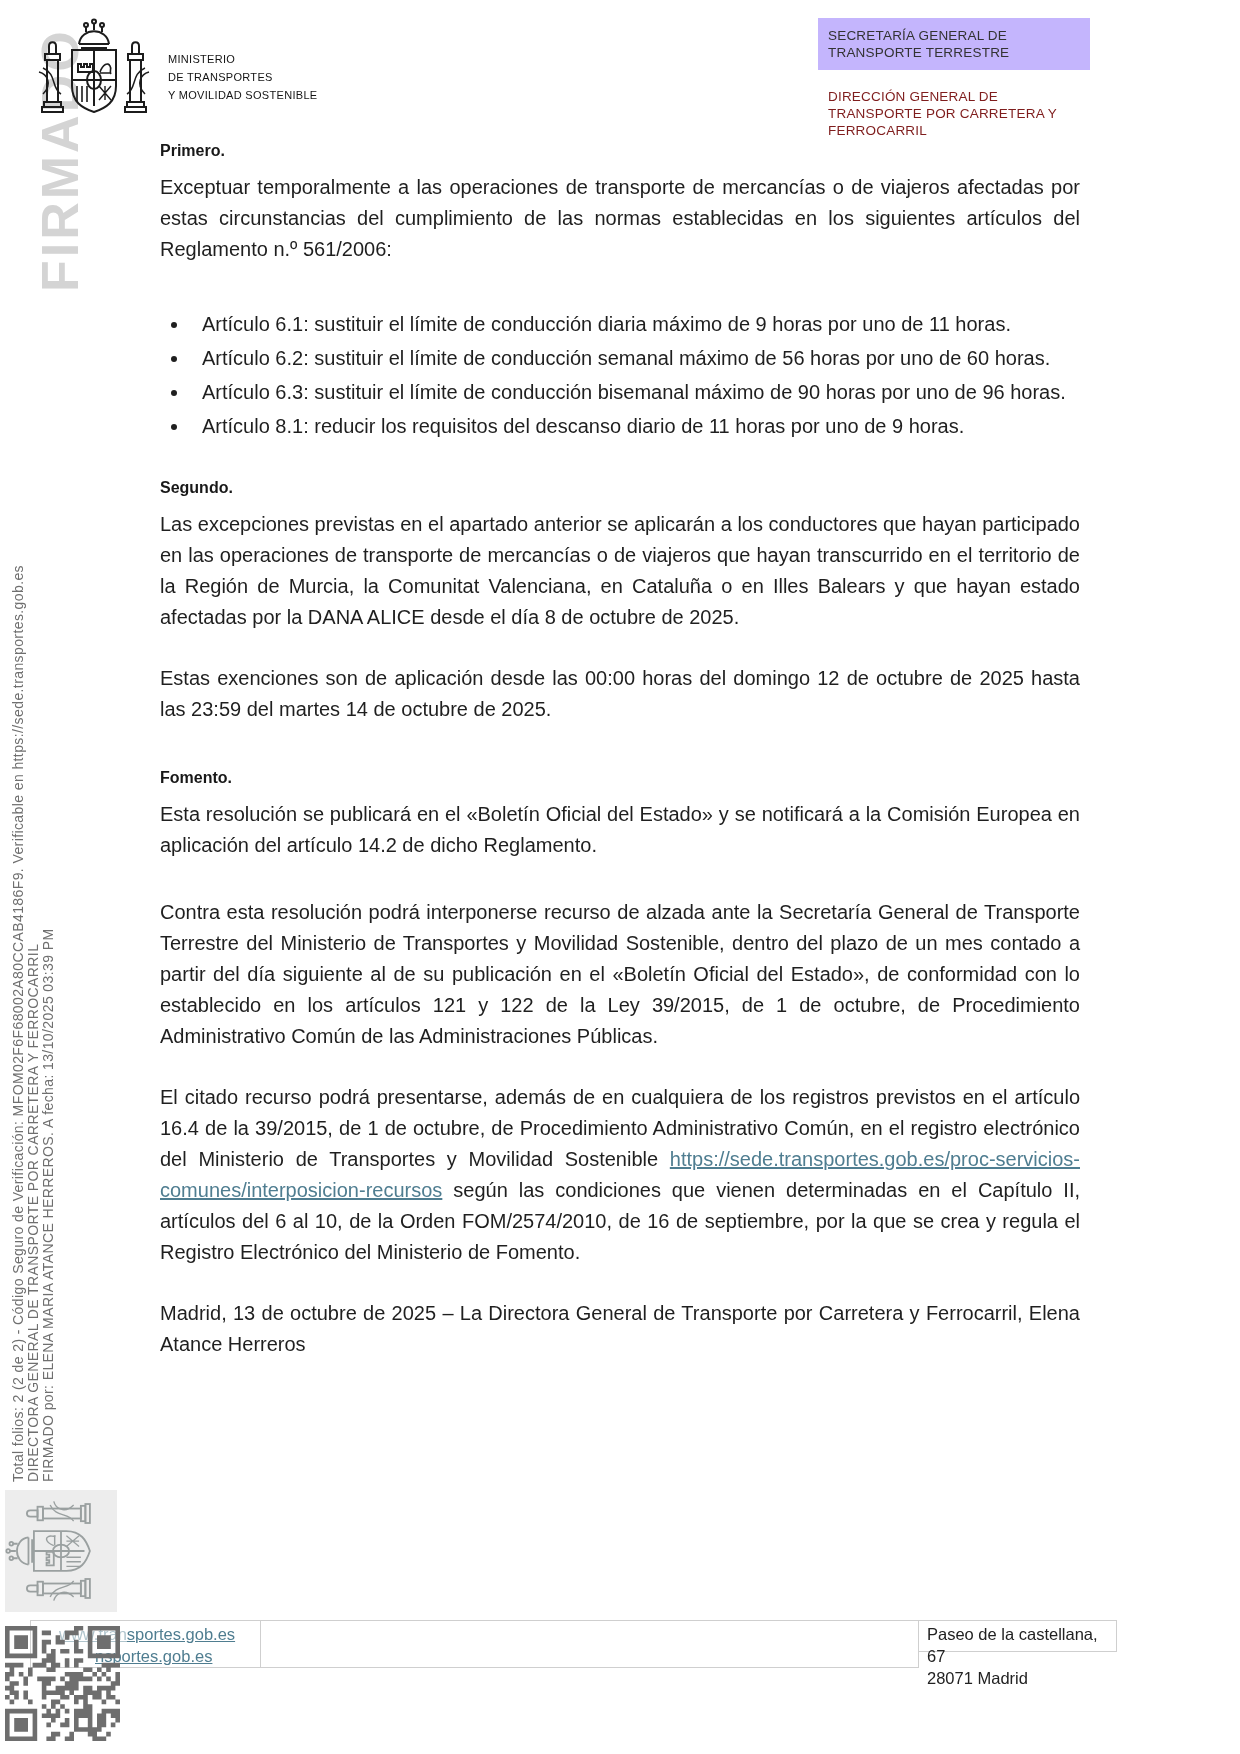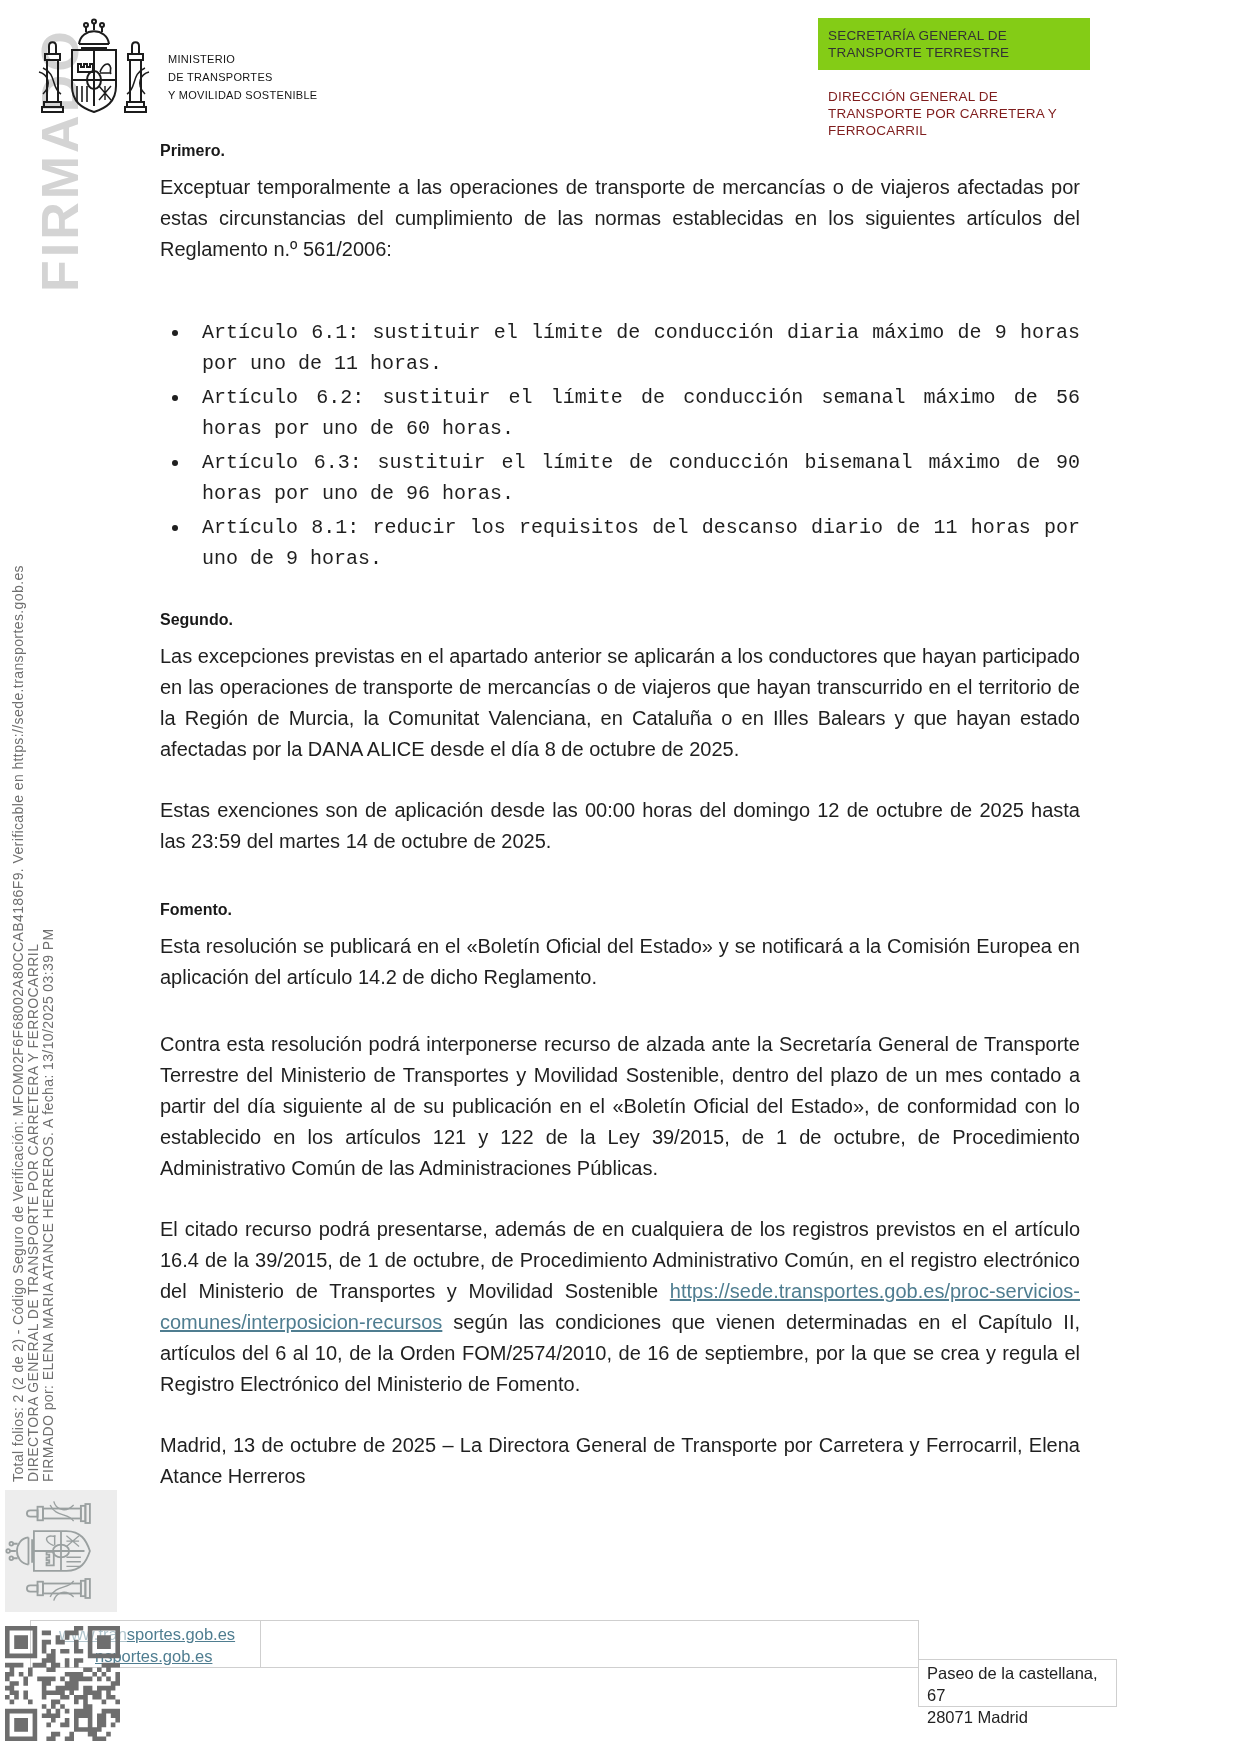--- a/index.html
+++ b/index.html
@@ -10,21 +10,21 @@
   
   .emblem{position:absolute;left:38px;top:18px;z-index:3;color:#1c1c1c;}
   .watermark{
     position:absolute;left:30px;top:292px;z-index:1;
     transform:rotate(-90deg);transform-origin:0 0;
     font-size:52px;font-weight:600;letter-spacing:3px;color:#d4d4d4;white-space:nowrap;
   }
   .ministry{position:absolute;left:168px;top:50px;z-index:2;
     font-size:11px;line-height:18px;letter-spacing:.3px;color:#141414;font-weight:500;}
   .org-box{
-    position:absolute;left:818px;top:18px;width:252px;background:#84cc16;
+    position:absolute;left:818px;top:18px;width:252px;background:#c4b5fd;
     padding:9px 10px;font-size:13.5px;line-height:17px;letter-spacing:.2px;color:#333;
   }
   .org-sub{
     position:absolute;left:828px;top:88px;width:240px;
     font-size:13.5px;line-height:17px;letter-spacing:.2px;color:#7f1d1d;
   }
   
   .vline{
     position:absolute;top:1482px;transform:rotate(-90deg);transform-origin:0 0;
     white-space:nowrap;font-size:14px;letter-spacing:.4px;color:#6f6f6f;z-index:2;
@@ -35,28 +35,28 @@
   
   .stamp{position:absolute;left:5px;top:1490px;width:112px;height:122px;background:#ededed;
     display:flex;align-items:center;justify-content:center;z-index:2;}
   .stamp svg{color:#9aa0a0;transform:rotate(-90deg);}
   .qr{position:absolute;left:5px;top:1626px;z-index:5;}
   
   .main{position:absolute;left:160px;top:142px;width:920px;z-index:2;}
   .h-sec{font-size:16px;font-weight:700;margin:0 0 12px 0;color:#181818;}
   .para{font-size:20px;line-height:31px;text-align:justify;margin:0;color:#1f1f1f;}
   .sp36{height:36px;} .sp34{height:34px;} .sp30{height:30px;} .sp44{height:44px;}
-  ul.blist{margin:16px 0 0 8px;padding:0 0 0 22px;font-family:Liberation Mono, monospace;}
+  ul.blist{margin:8px 0 0 8px;padding:0 0 0 22px;}
   ul.blist li{font-size:20px;line-height:31px;text-align:justify;padding-left:12px;margin:0 0 3px 0;}
   a.doc-link,.flink{color:#4f7d90;text-decoration:underline;cursor:pointer;}
   
   .fcell{position:absolute;border:1px solid #cfcfcf;background:transparent;box-sizing:border-box;z-index:3;}
   .fcell.c1{left:30px;top:1620px;width:231px;height:48px;padding:2px 0 0 28px;font-size:16.5px;line-height:22px;}
   .fcell.c2{left:260px;top:1620px;width:659px;height:48px;}
-  .fcell.c3{left:918px;top:1620px;width:199px;height:48px;padding:2px 8px;font-size:16.5px;line-height:22px;color:#222;margin-top:39px;}
+  .fcell.c3{left:918px;top:1620px;width:199px;height:32px;padding:2px 8px;font-size:16.5px;line-height:22px;color:#222;}
   .flink-dim{opacity:.45;}
   .flink2{margin-left:36px;}
 </style>
 </head>
 <body>
 
 <svg width="0" height="0" style="position:absolute">
   <defs>
     <g id="escudo" fill="none" stroke="currentColor" stroke-width="2">
       <path d="M40 26 h30"></path>

